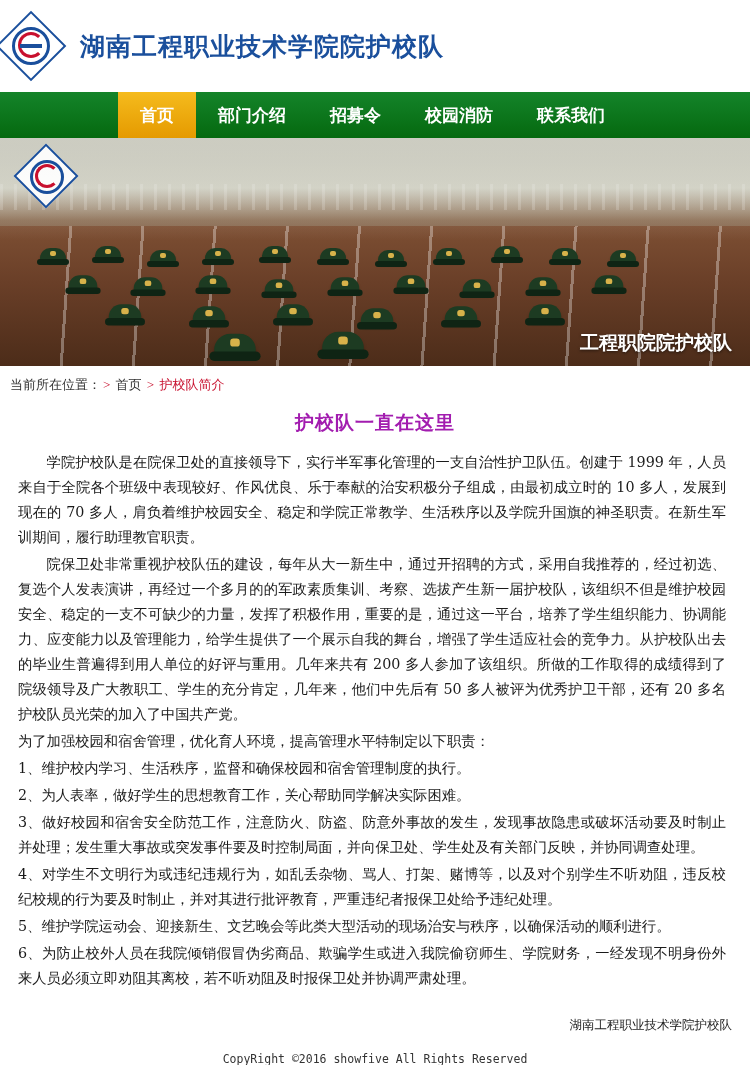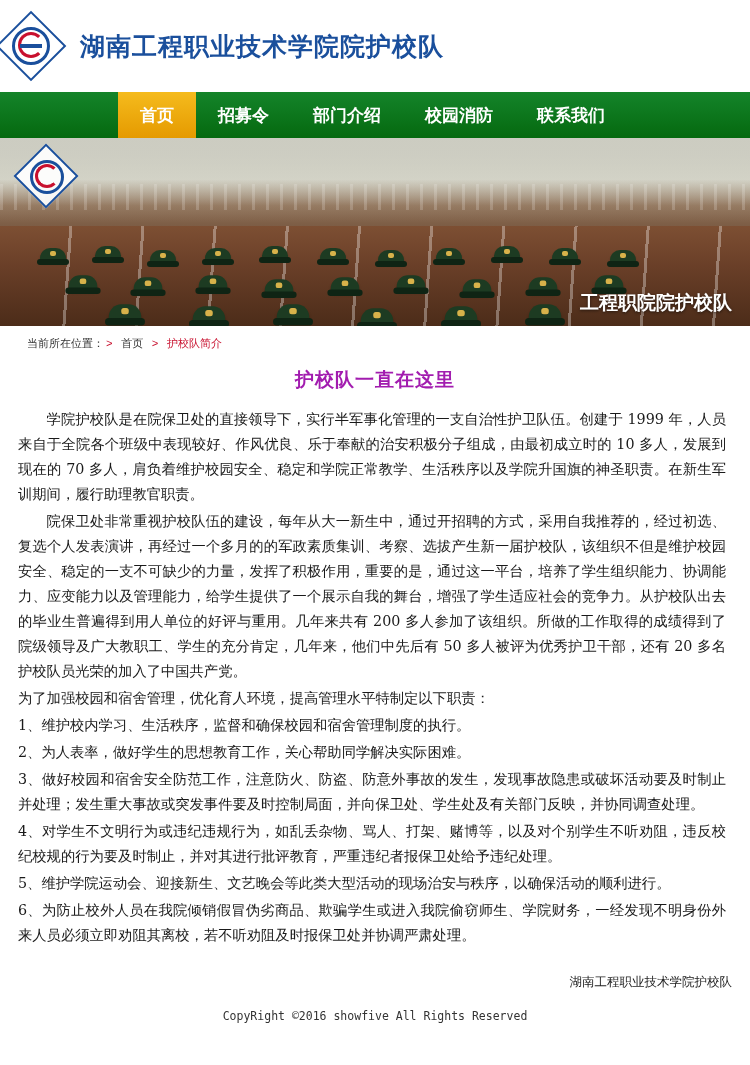--- a/index.html
+++ b/index.html
@@ -90,21 +90,21 @@
   }
   .nav-item.active {
     background: #f3b000;
     background: linear-gradient(#f5bb1d, #e59a00);
     color: #ffffff;
   }
 
   
   .banner {
     position: relative;
-    height: 188px;
+    height: 228px;
     overflow: hidden;
     background: linear-gradient(#b9b9ad 0%, #cfcfc2 22%, #8d6f55 36%, #6b4a35 58%, #52341f 100%);
     padding-left: 40px;
   }
   .banner .fence {
     position: absolute;
     left: 0; right: 0; top: 46px;
     height: 26px;
     background: repeating-linear-gradient(90deg, rgba(255,255,255,0.35) 0 3px, rgba(255,255,255,0) 3px 14px);
     opacity: .55;
@@ -172,23 +172,23 @@
     right: 18px; bottom: 10px;
     color: #ffffff;
     font-family: "DejaVu Sans", sans-serif;
     font-size: 19px;
     font-weight: bold;
     text-shadow: 0 1px 3px rgba(0,0,0,.6);
   }
 
   
   .breadcrumb {
-    padding: 10px 18px 4px 27px;
-    font-family: Liberation Mono, monospace;
-    font-size: 11px;
+    padding: 10px 18px 4px 10px;
+    font-family: Liberation Serif, serif;
+    font-size: 13px;
     color: #333;
   }
   .breadcrumb .crumb-link { color: #333; text-decoration: none; }
   .breadcrumb .crumb-current { color: #c8102e; }
   .breadcrumb .sep { color: #c8102e; padding: 0 2px; }
 
   
   .article {
     padding: 0 18px;
   }
@@ -238,22 +238,22 @@
     <div class="diamond"></div>
     <div class="ring"></div>
     <div class="inner-c"></div>
     <div class="bar"></div>
   </div>
   <div class="site-title">湖南工程职业技术学院院护校队</div>
 </div>
 
 <div class="main-nav">
   <div class="nav-item active">首页</div>
+  <div class="nav-item">部门介绍</div>
   <div class="nav-item">招募令</div>
-  <div class="nav-item">部门介绍</div>
   <div class="nav-item">校园消防</div>
   <div class="nav-item">联系我们</div>
 </div>
 
 <div class="banner">
   <div class="fence"></div>
   <div class="track"></div>
   <div class="haze"></div>
 
   <div class="hats">

